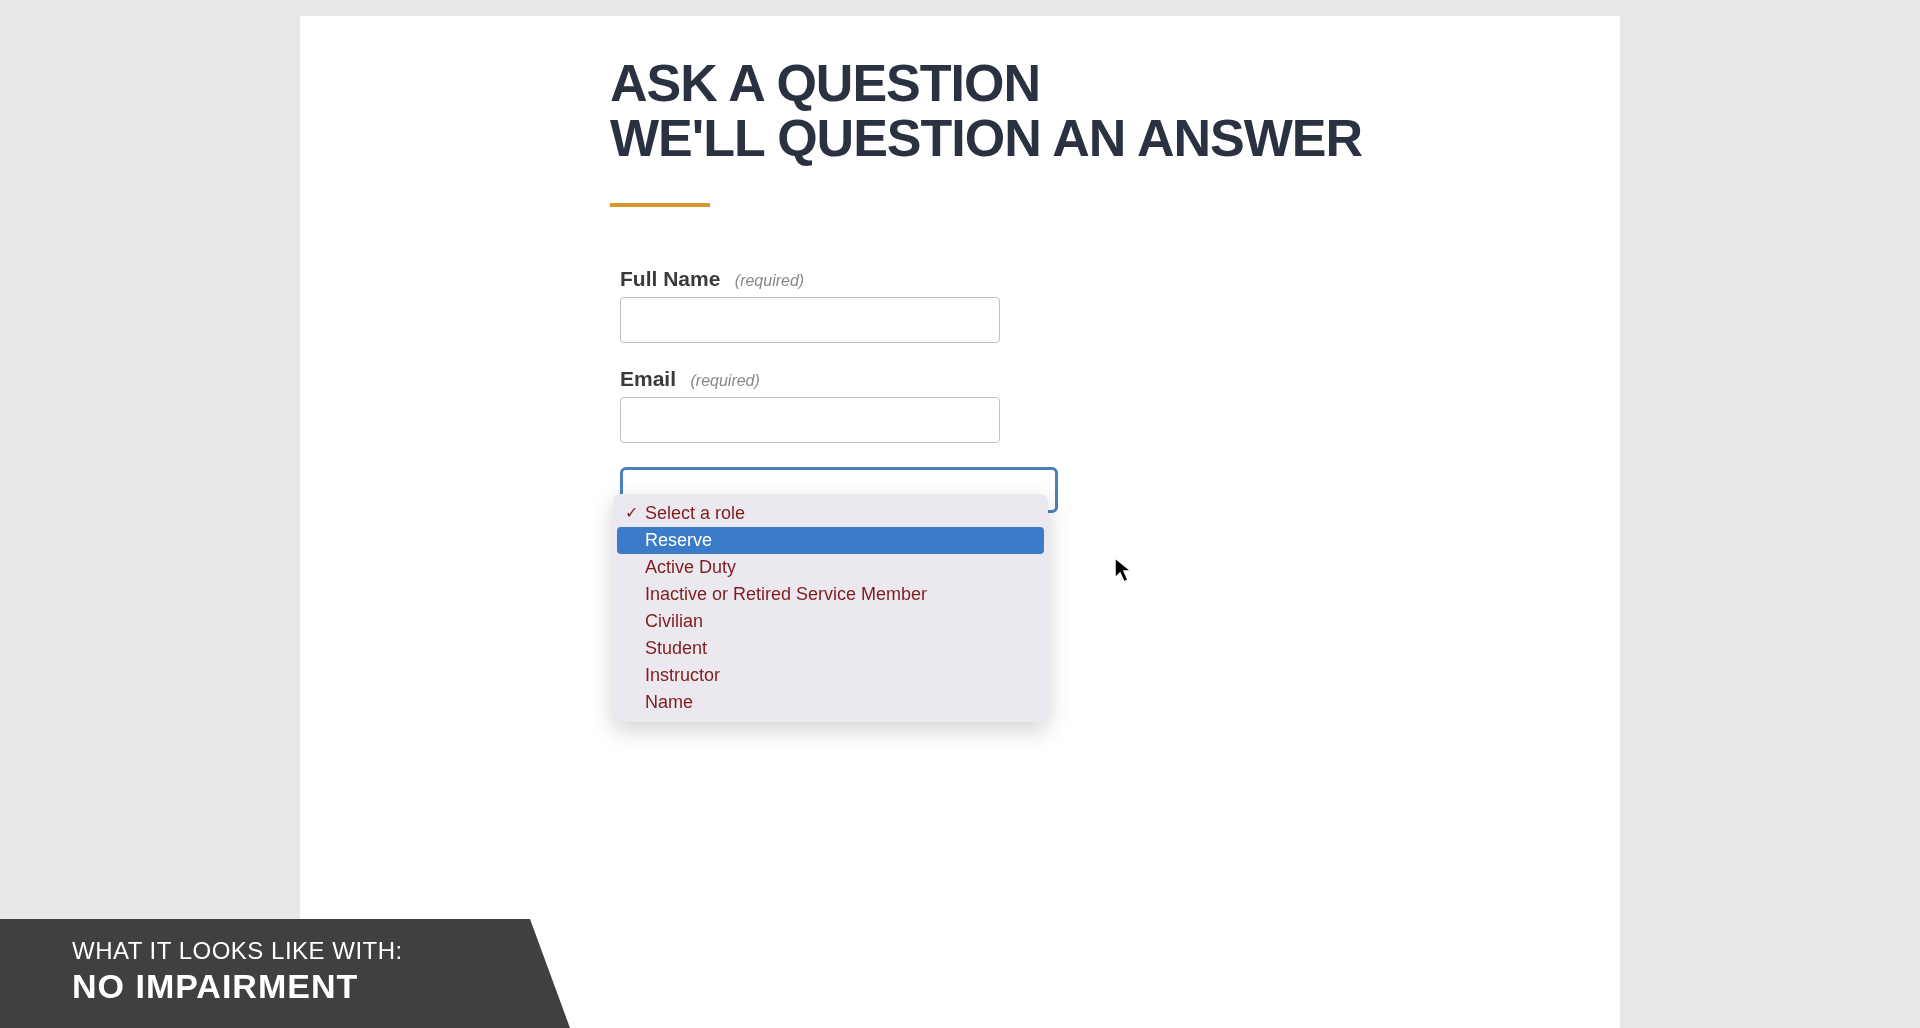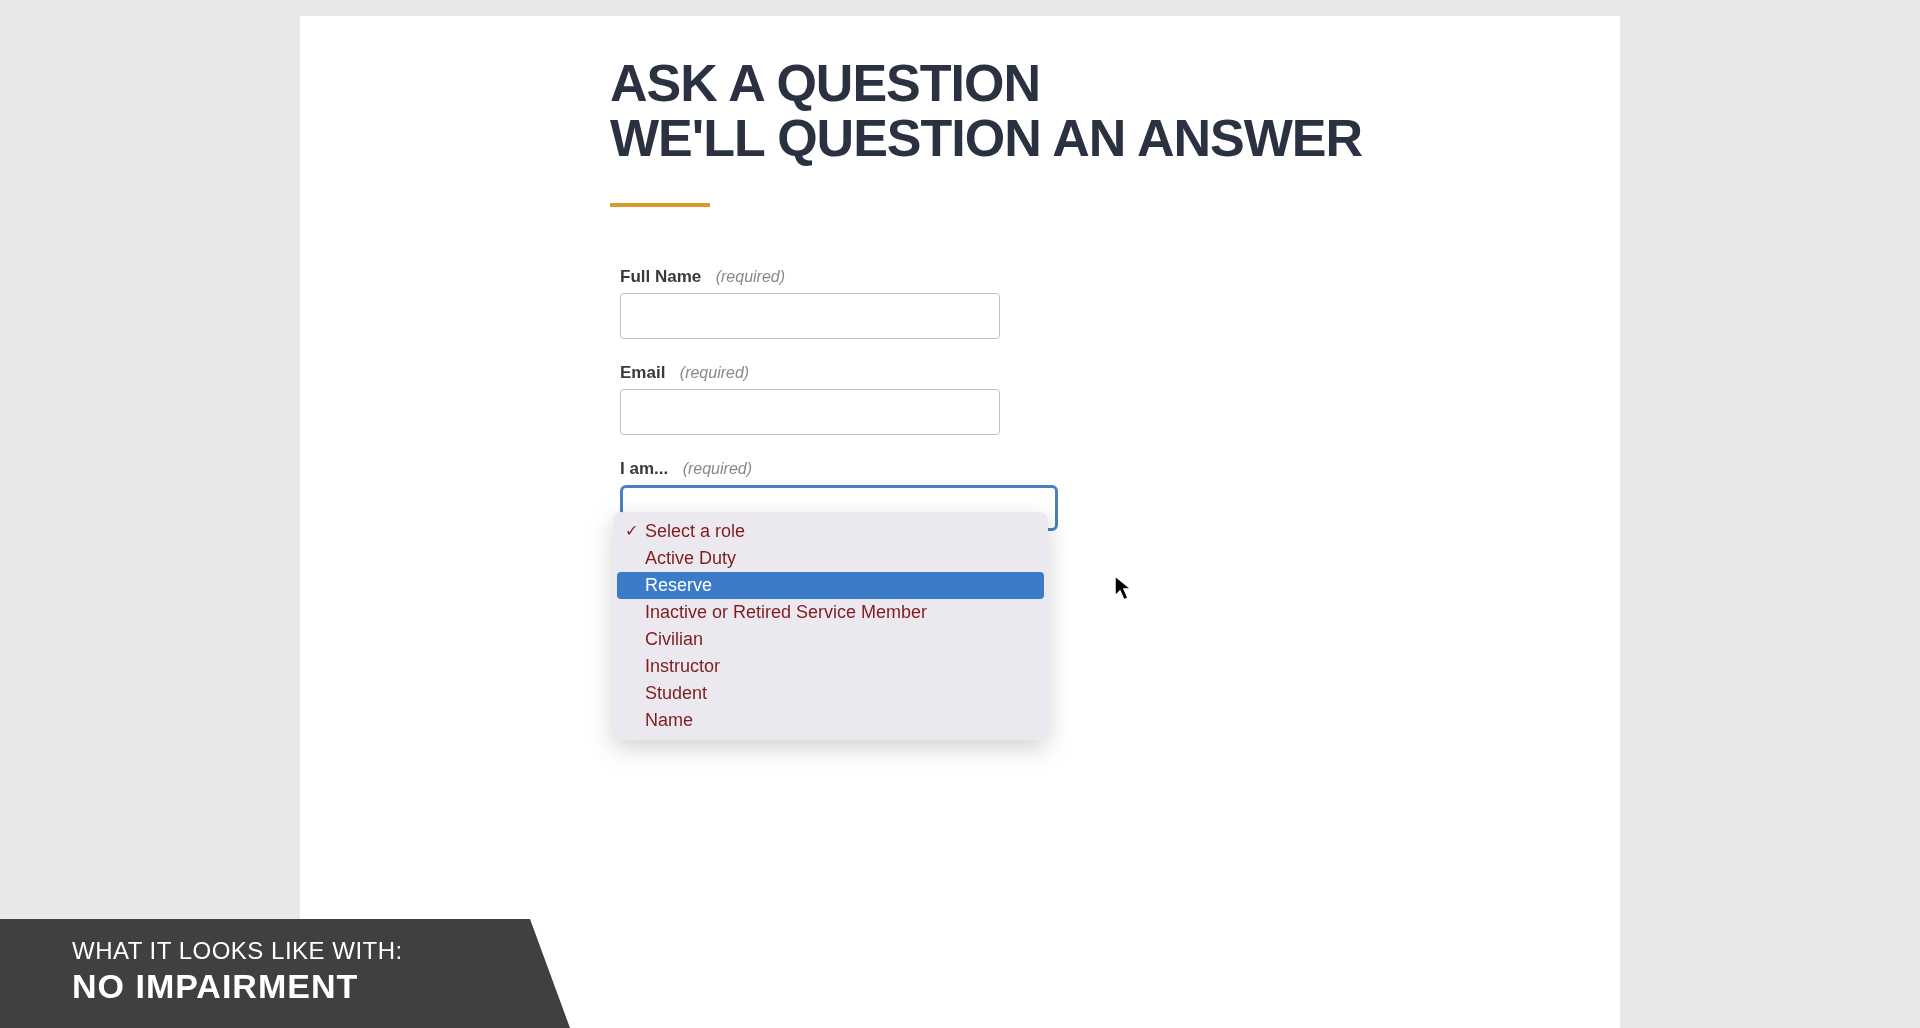--- a/index.html
+++ b/index.html
@@ -49,21 +49,21 @@
       padding-left: 10px;
     }
     .form-group {
       margin-bottom: 24px;
     }
     .label-row {
       margin-bottom: 6px;
     }
     .field-label {
       font-weight: 700;
-      font-size: 17px;
+      font-size: 21px;
       color: #3a3a3a;
     }
     .required-tag {
       font-size: 16px;
       color: #888;
       margin-left: 10px;
       font-weight: 400;
       font-style: italic;
     }
     .text-input {
@@ -164,33 +164,29 @@
 
       <div class="form-group">
         <div class="label-row">
           <span class="field-label">Email</span>
           <span class="required-tag">(required)</span>
         </div>
         <input type="text" class="text-input" value="" style="">
       </div>
 
       <div class="form-group">
-        <div class="label-row">
-          <span class="field-label">I am...</span>
-          <span class="required-tag">(required)</span>
-        </div>
         <div class="select-box">
           <div class="dropdown-list">
             <div class="dropdown-option checked">Select a role</div>
+            <div class="dropdown-option highlighted">Reserve</div>
             <div class="dropdown-option">Active Duty</div>
-            <div class="dropdown-option highlighted">Reserve</div>
             <div class="dropdown-option">Inactive or Retired Service Member</div>
             <div class="dropdown-option">Civilian</div>
+            <div class="dropdown-option">Student</div>
             <div class="dropdown-option">Instructor</div>
-            <div class="dropdown-option">Student</div>
             <div class="dropdown-option">Name</div>
 
             <div class="cursor">
               <svg width="24" height="28" viewBox="0 0 24 28">
                 <path d="M 2 2 L 2 22 L 7 17 L 11 26 L 15 24 L 11 15 L 18 15 Z" fill="#000" stroke="#fff" stroke-width="1.5"></path>
               </svg>
             </div>
           </div>
         </div>
       </div>

